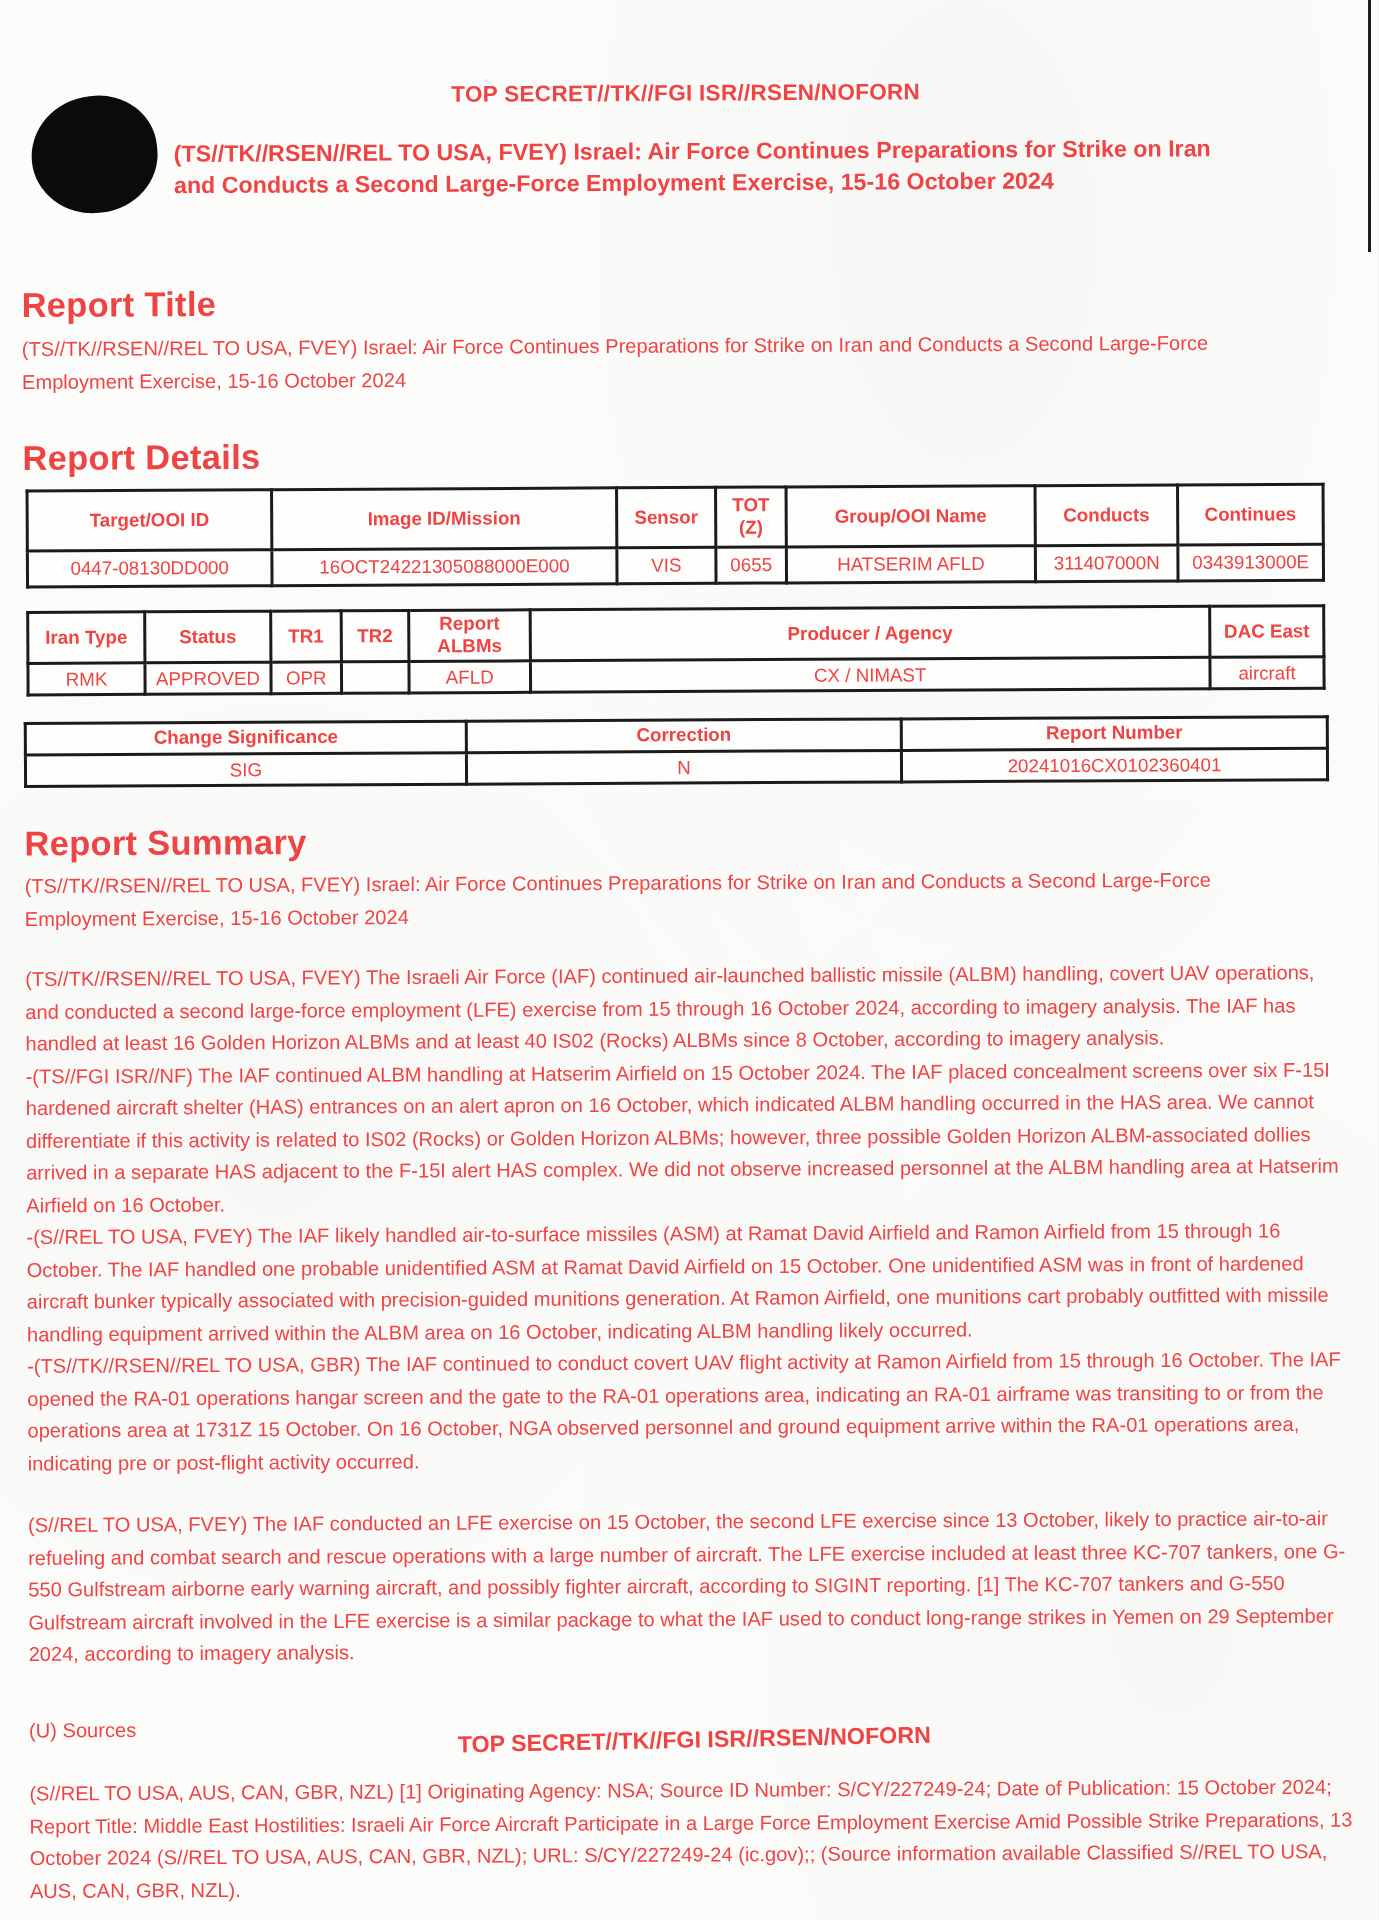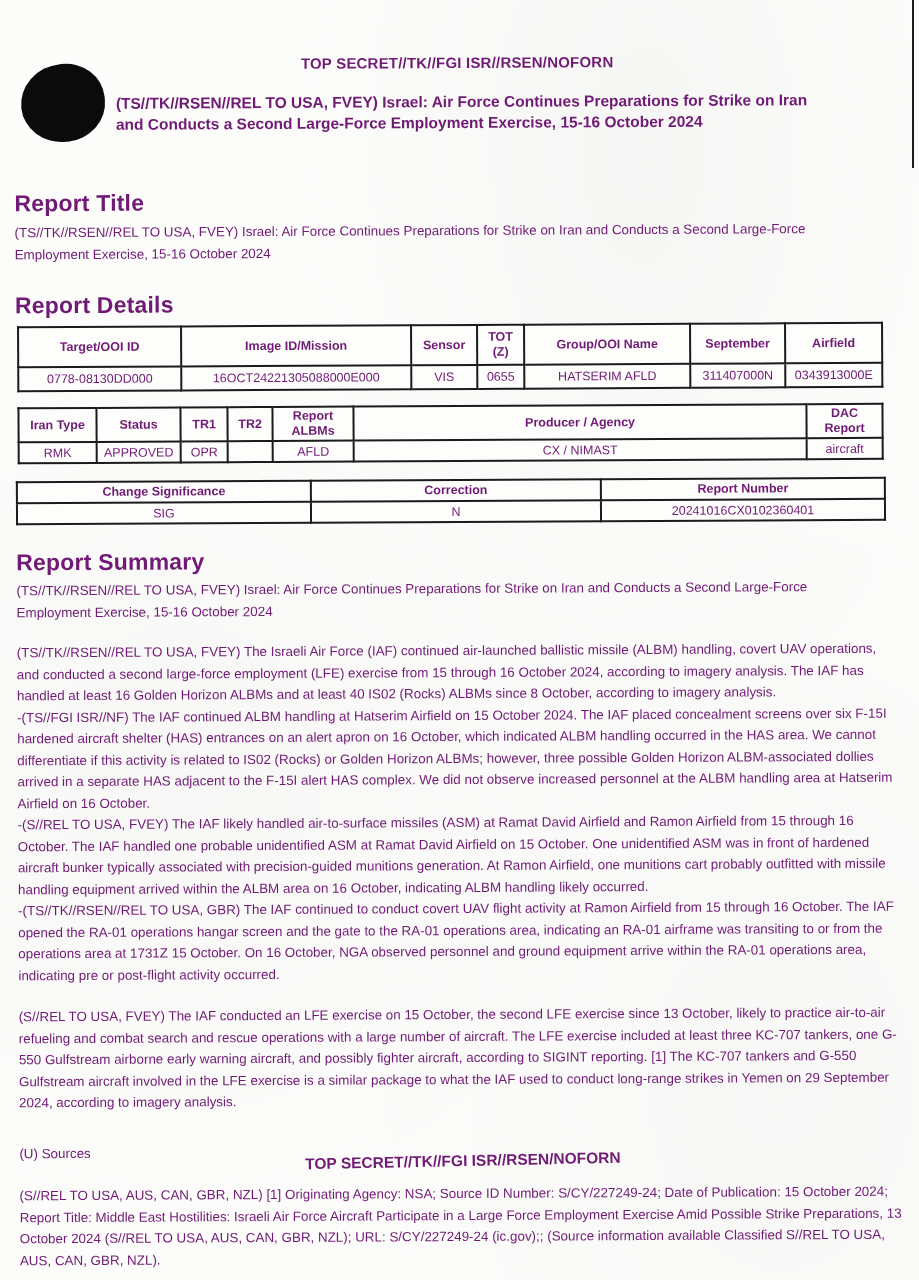--- a/index.html
+++ b/index.html
@@ -3,21 +3,21 @@
 <meta charset="utf-8">
 <style>
   * { margin:0; padding:0; box-sizing:border-box; }
   html,body { background:#e9e9e9; }
   .page {
     position:relative;
     width:919px; height:1280px;
     margin:0 auto;
     background:#fcfcfb;
     font-family:"Liberation Sans", sans-serif;
-    color:#701a75;
+    color:#ef4444;
     overflow:hidden;
   }
   
   .page::before{
     content:""; position:absolute; inset:0; pointer-events:none;
     background:
       radial-gradient(ellipse at 70% 12%, rgba(0,0,0,0.025), transparent 40%),
       radial-gradient(ellipse at 20% 60%, rgba(0,0,0,0.02), transparent 45%),
       radial-gradient(ellipse at 85% 85%, rgba(0,0,0,0.02), transparent 40%);
   }
@@ -107,25 +107,25 @@
             <col style="width:95px">
             <col style="width:97px">
         </colgroup>
         <tbody>
             <tr>
           <th>Target/OOI ID</th>
           <th>Image ID/Mission</th>
           <th>Sensor</th>
           <th>TOT (Z)</th>
           <th>Group/OOI Name</th>
-          <th>September</th>
-          <th>Airfield</th>
+          <th>Conducts</th>
+          <th>Continues</th>
         </tr>
         <tr>
-          <td>0778-08130DD000</td>
+          <td>0447-08130DD000</td>
           <td>16OCT24221305088000E000</td>
           <td>VIS</td>
           <td>0655</td>
           <td>HATSERIM AFLD</td>
           <td>311407000N</td>
           <td>0343913000E</td>
         </tr>
       </tbody>
         </table>
 
@@ -140,21 +140,21 @@
             <col style="width:76px">
         </colgroup>
         <tbody>
             <tr>
           <th>Iran Type</th>
           <th>Status</th>
           <th>TR1</th>
           <th>TR2</th>
           <th>Report ALBMs</th>
           <th>Producer / Agency</th>
-          <th>DAC Report</th>
+          <th>DAC East</th>
         </tr>
         <tr>
           <td>RMK</td>
           <td>APPROVED</td>
           <td>OPR</td>
           <td></td>
           <td>AFLD</td>
           <td>CX / NIMAST</td>
           <td>aircraft</td>
         </tr>

